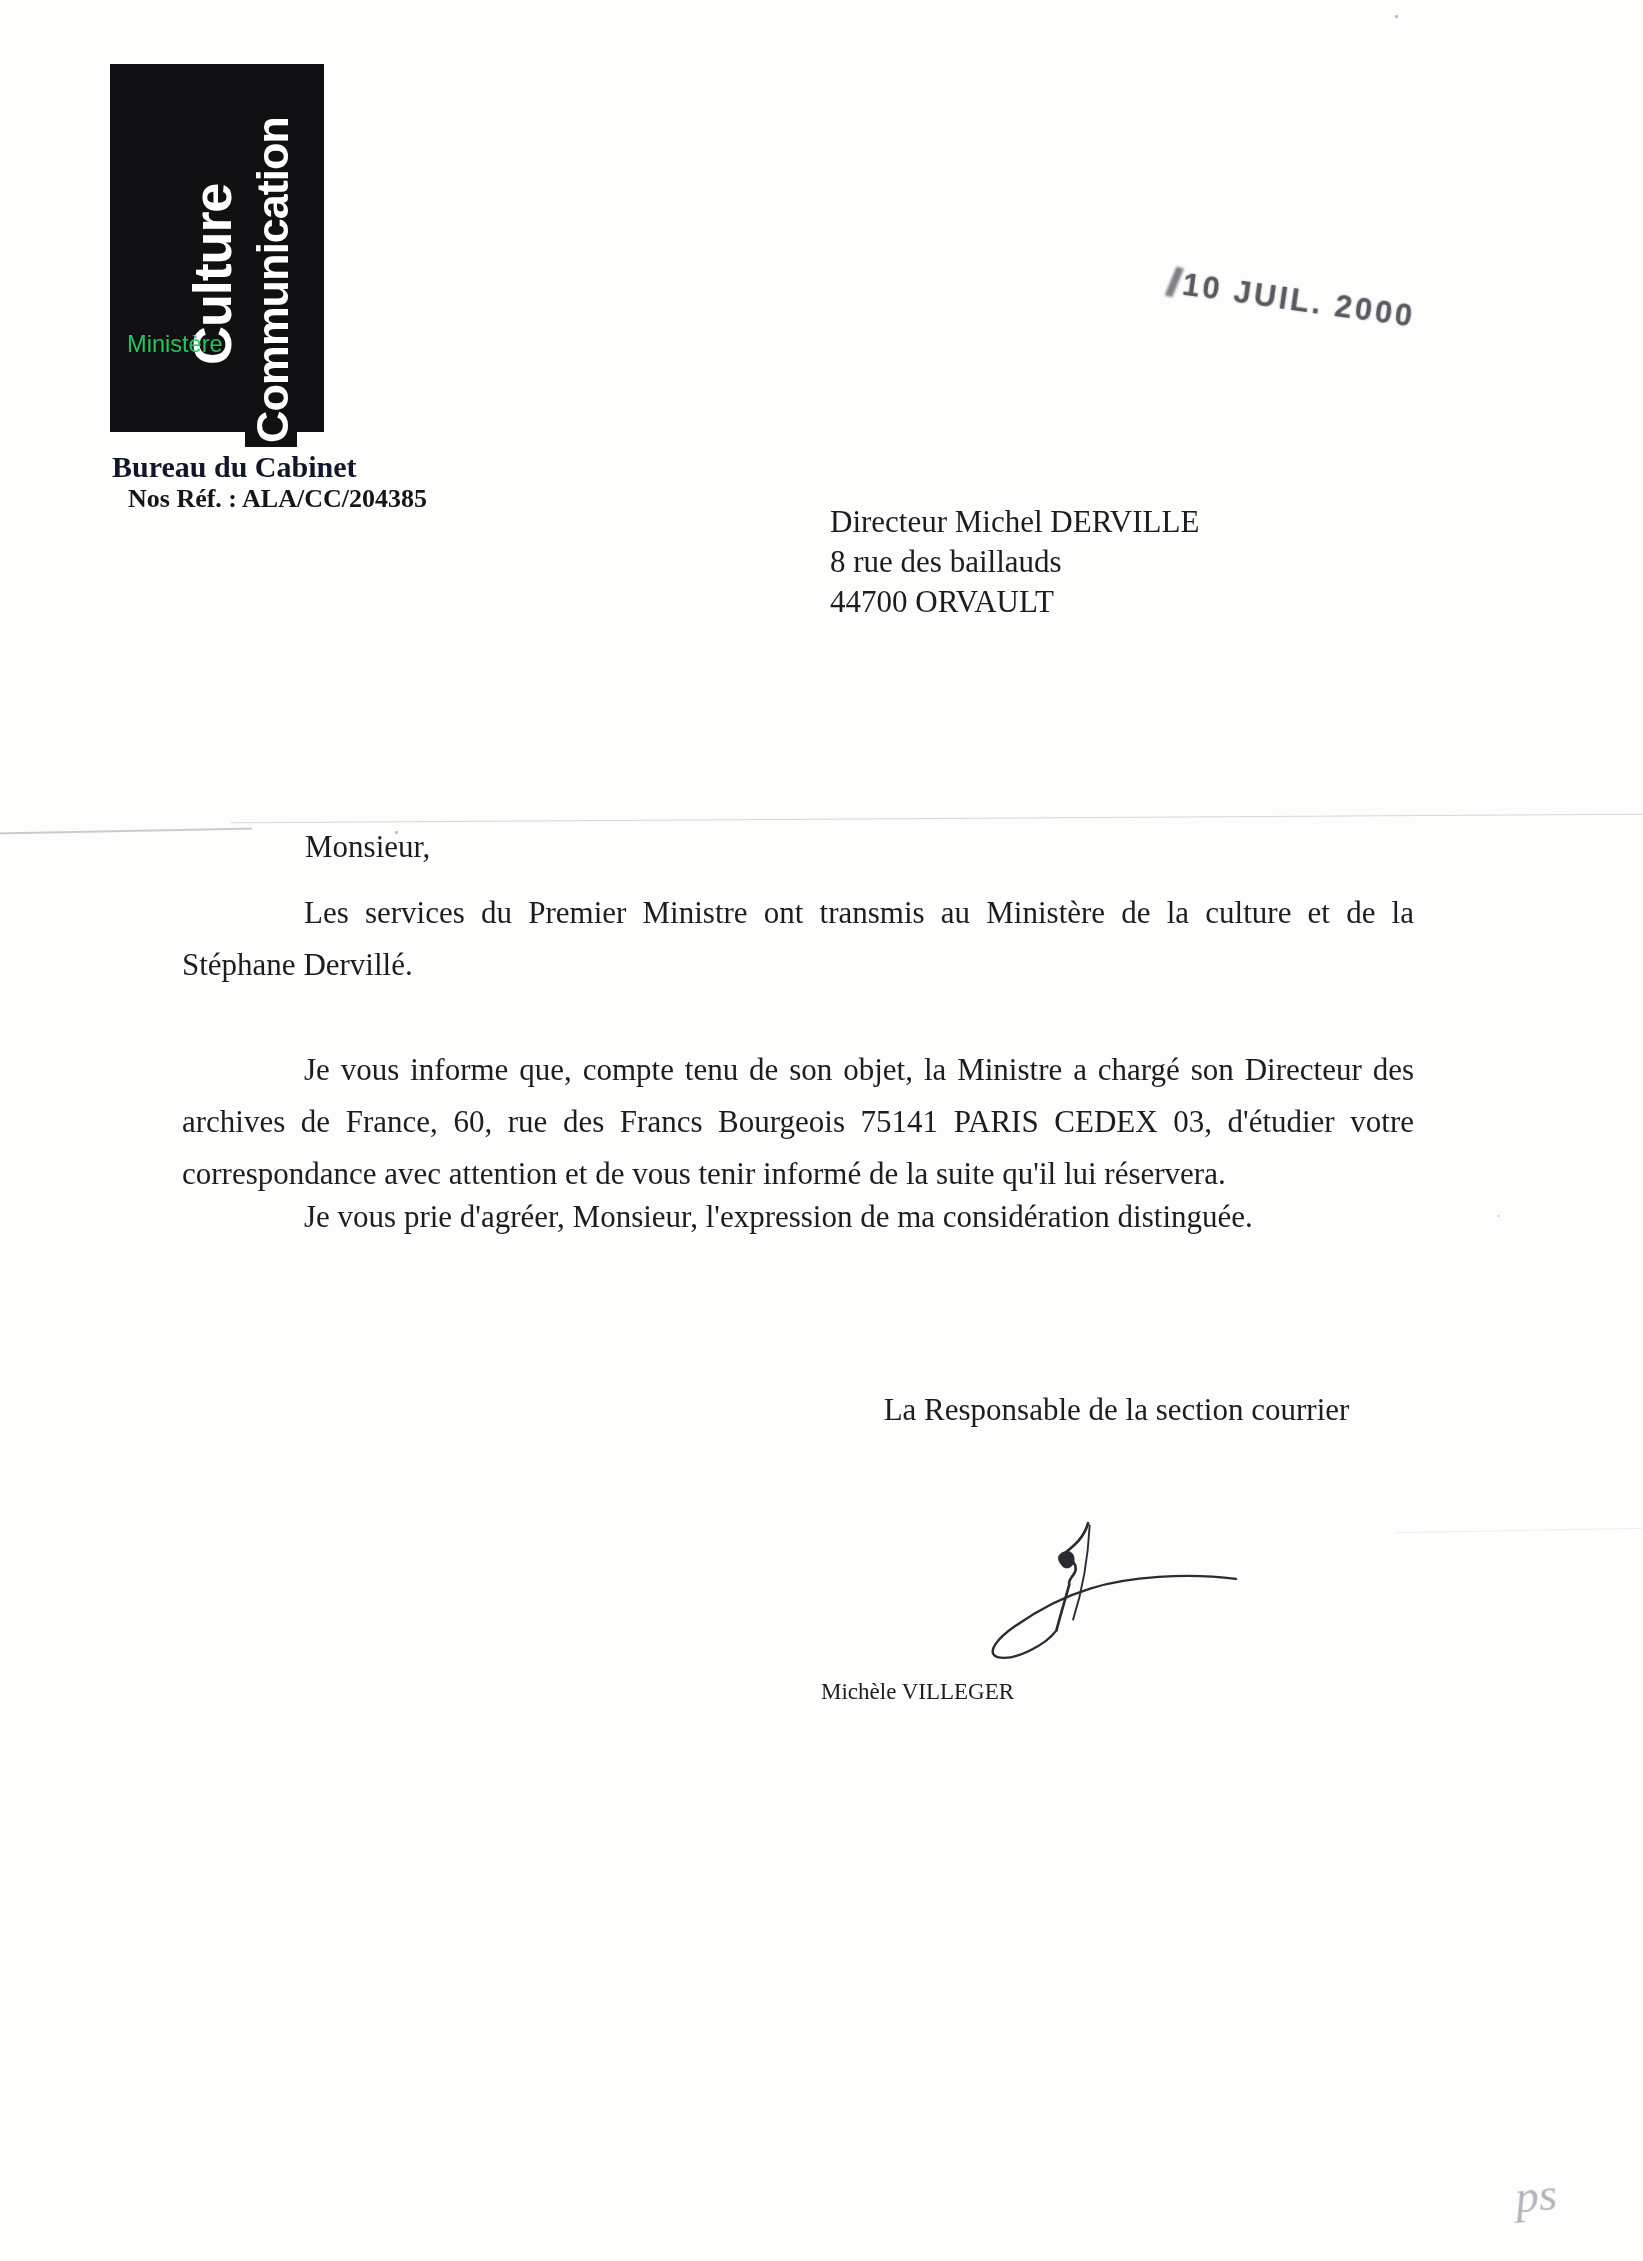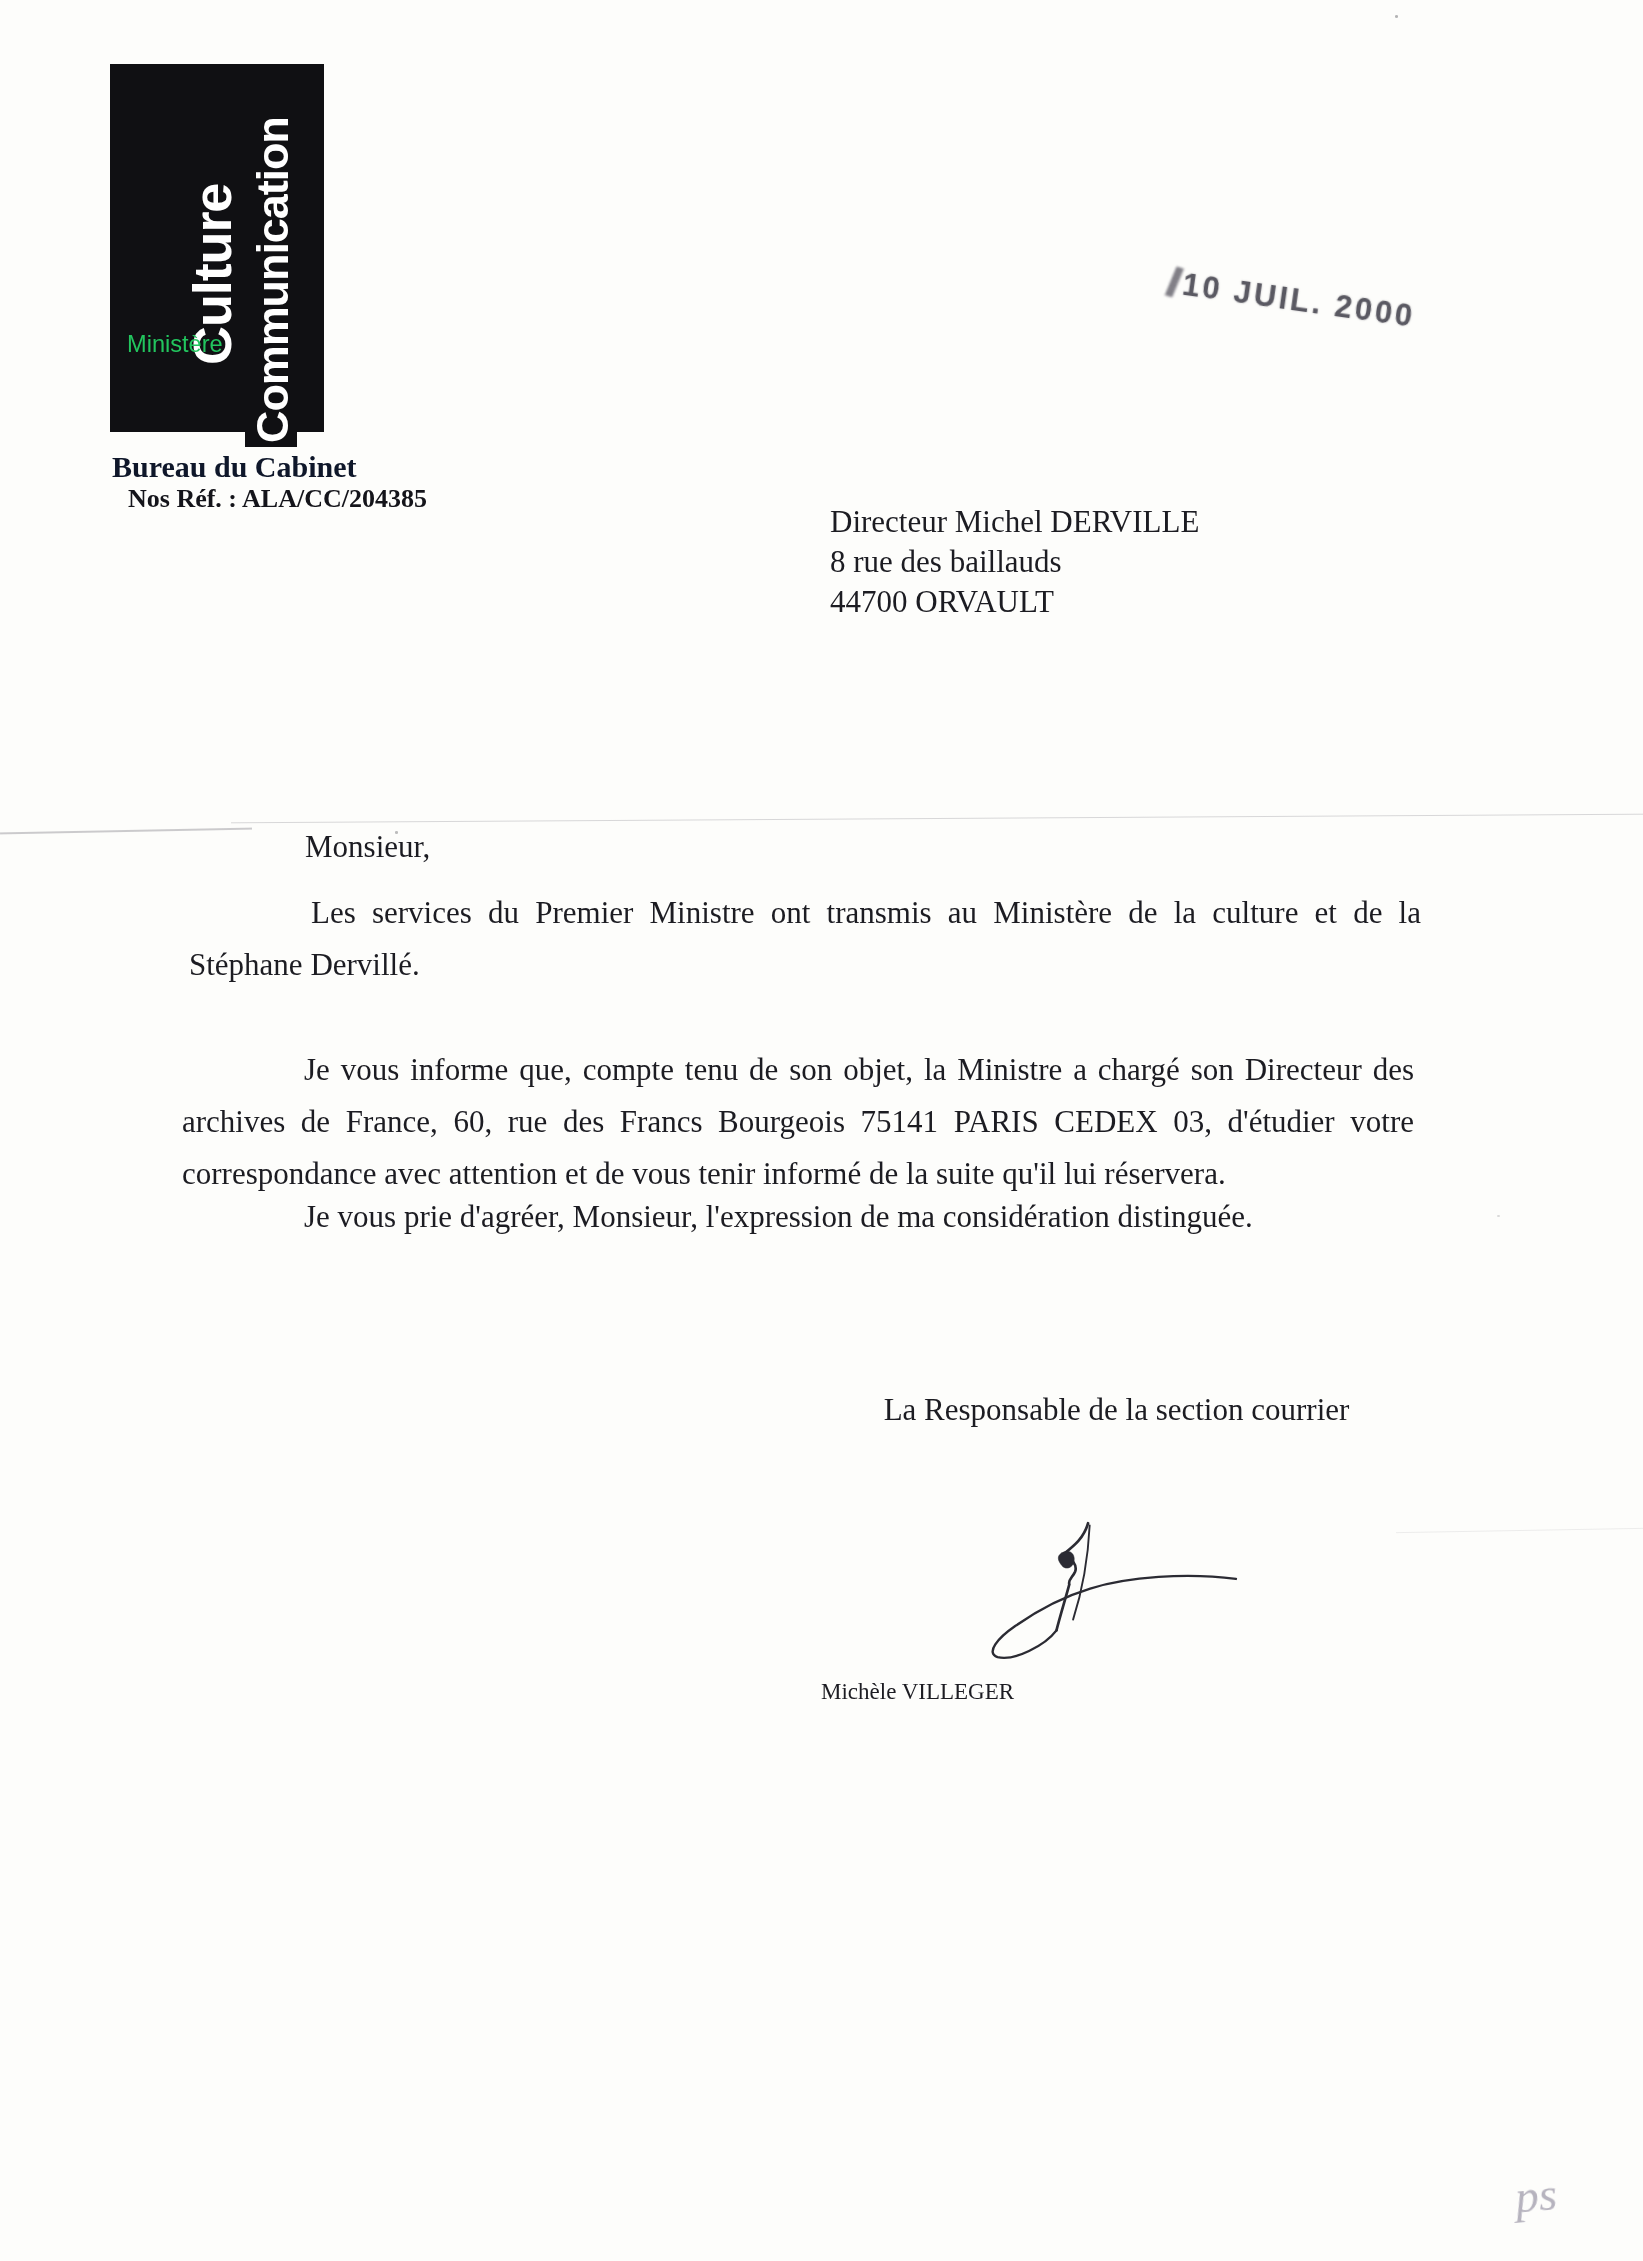--- a/index.html
+++ b/index.html
@@ -106,21 +106,21 @@
     font-size: 31px;
     margin-top: 19px;
   }
   .para {
     position: absolute;
     left: 182px;
     width: 1232px;
     font-size: 31px;
     line-height: 52px;
   }
-  .p1 { top: 887px; margin-left: 7px; }
+  .p1 { top: 887px; }
   .p2 { top: 1044px; }
   .p3 { top: 1191px; }
   .jline { text-align: justify; text-align-last: justify; }
   .indent { text-indent: 122px; }
 
   
   .signoff {
     position: absolute;
     left: 821px; top: 1387px;
     width: 591px;

